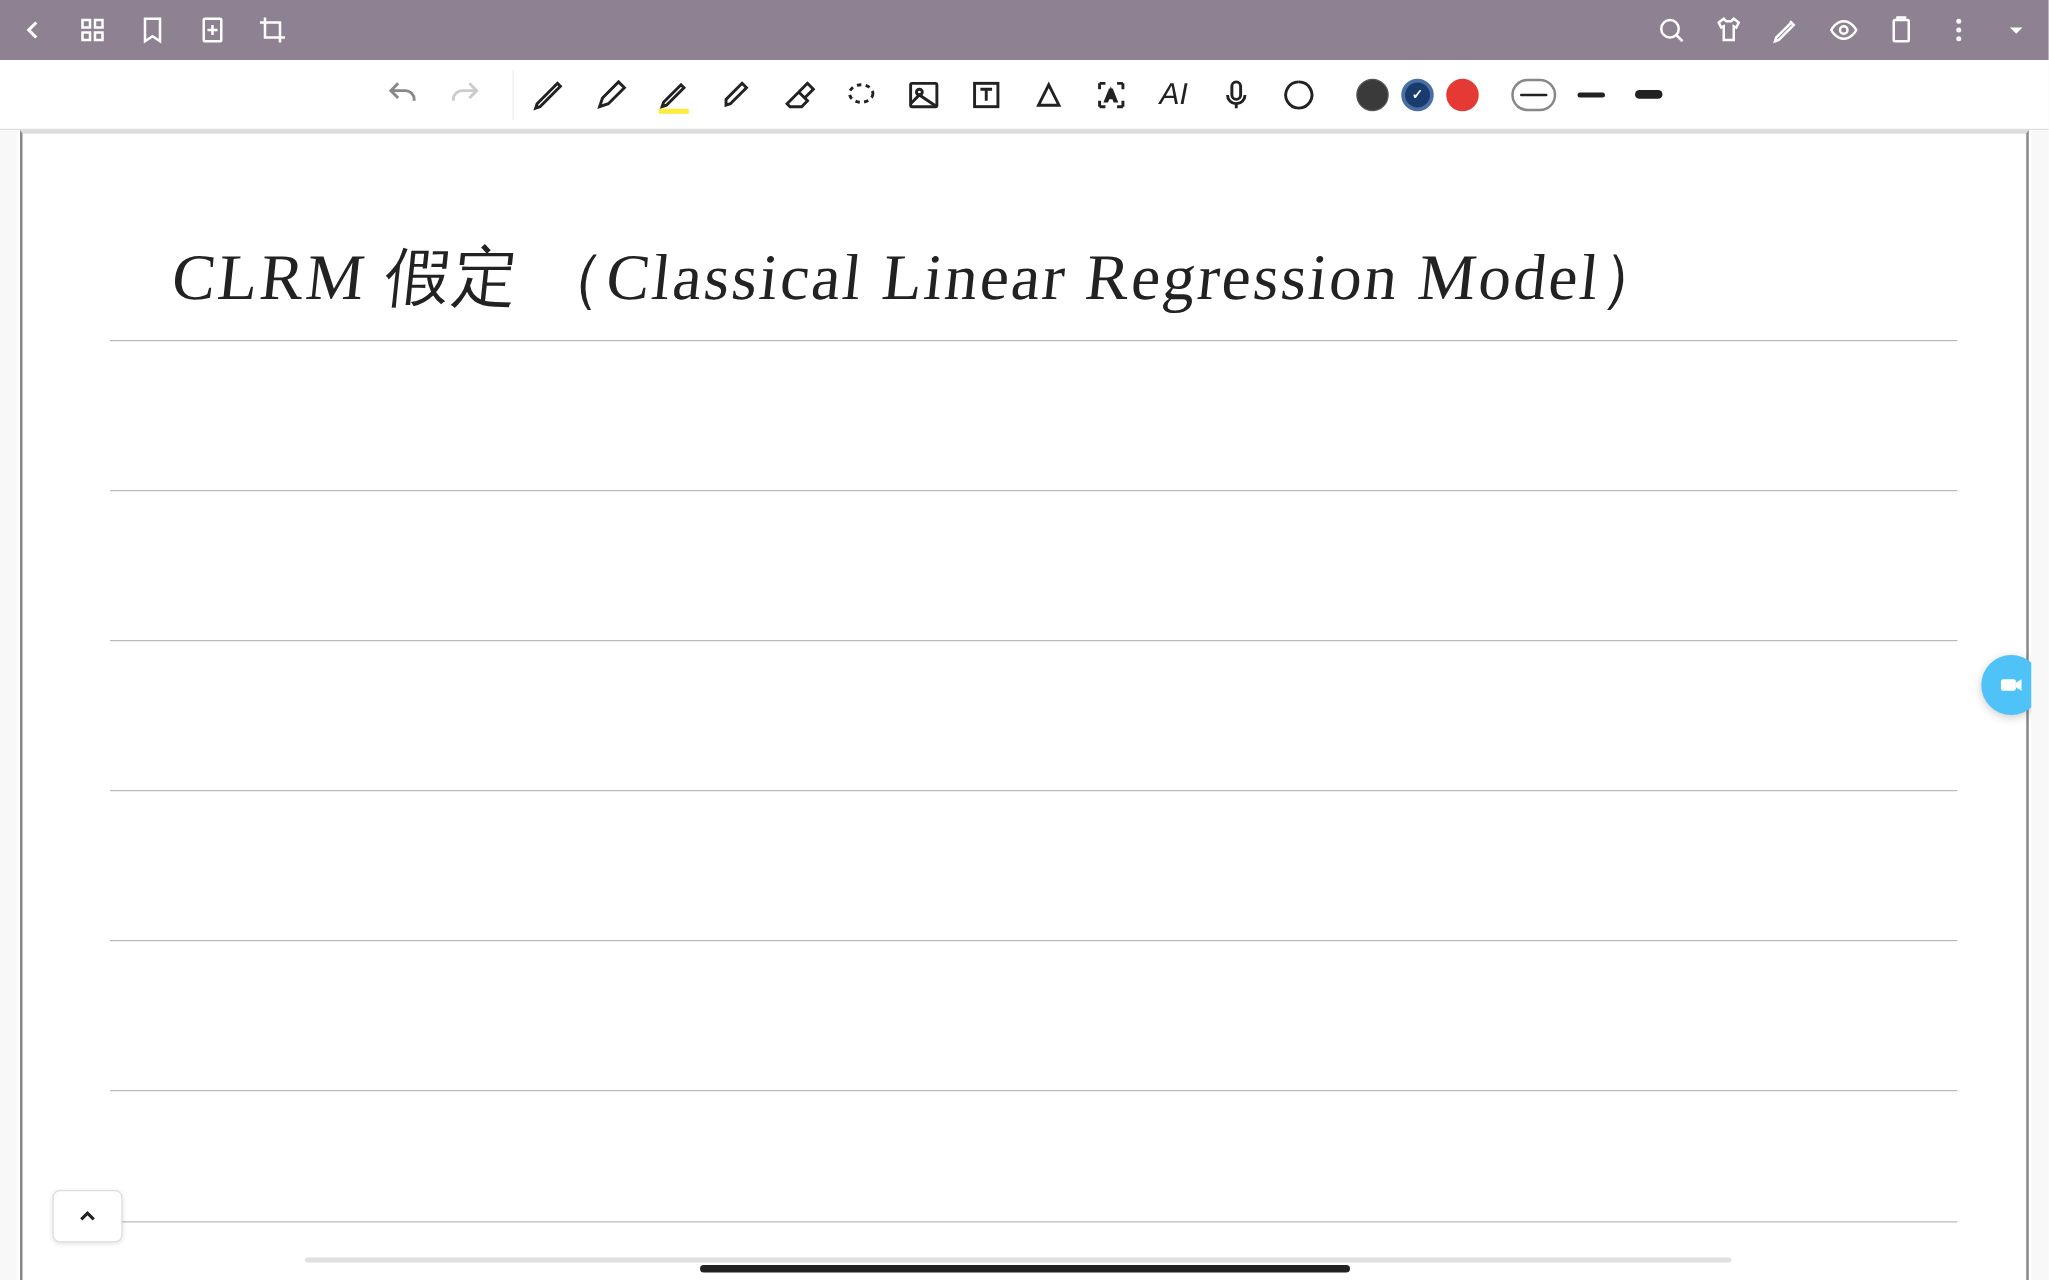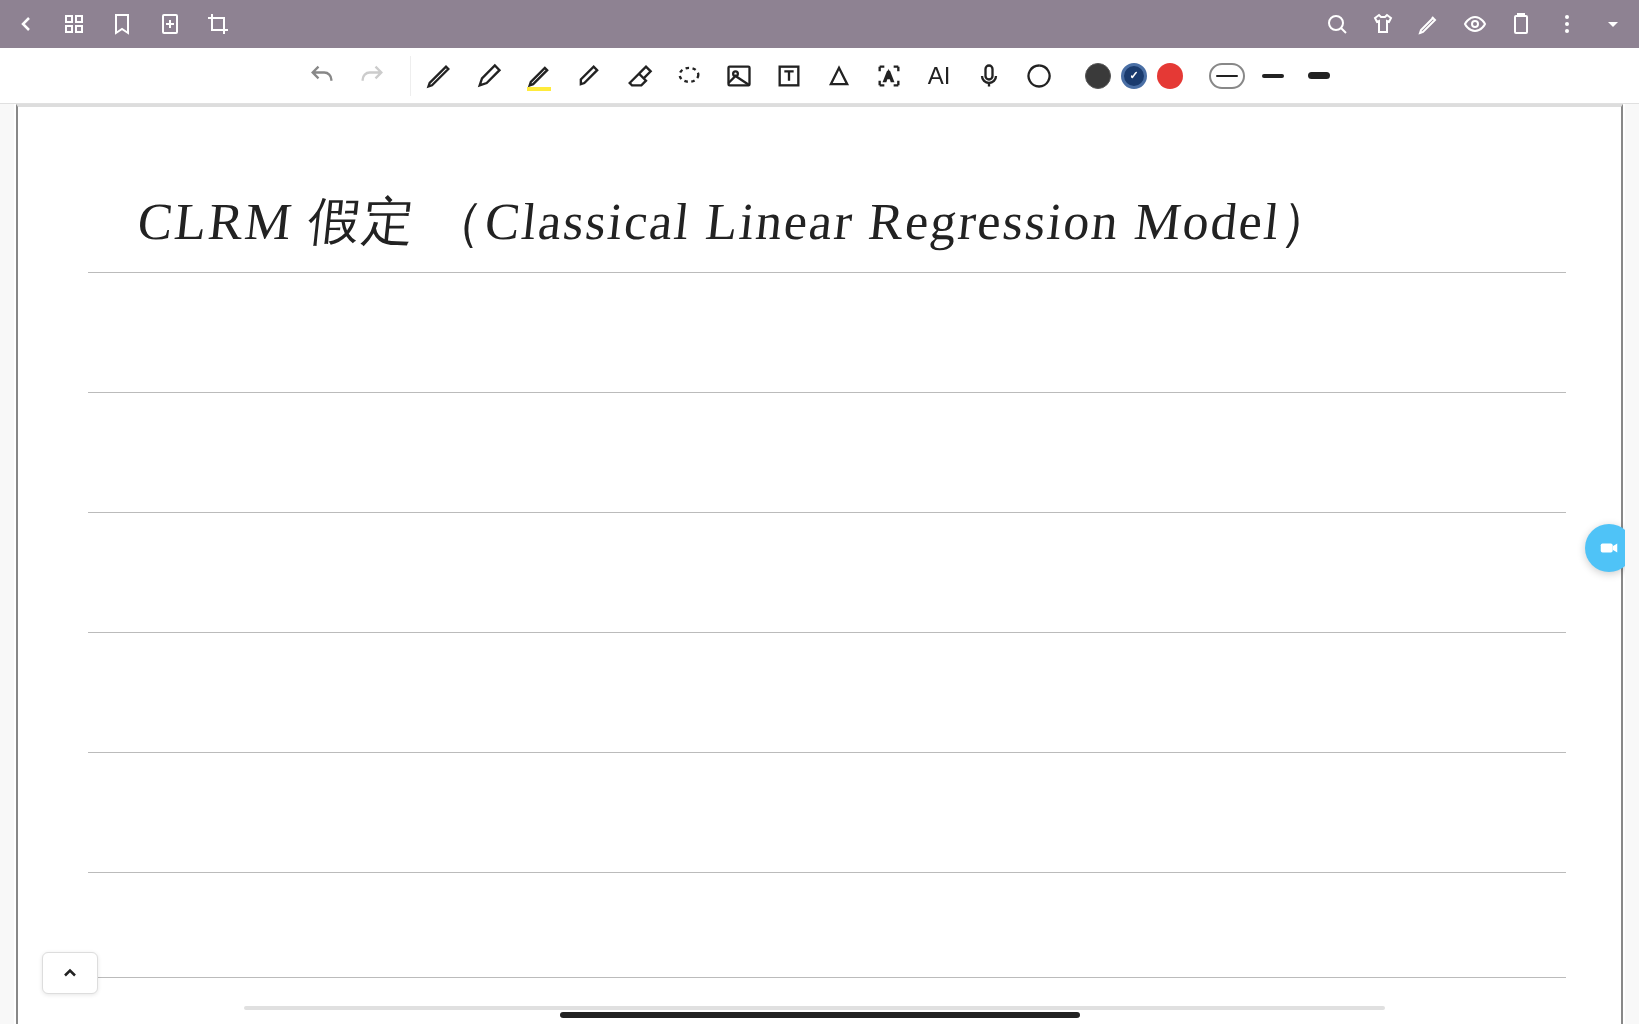--- a/index.html
+++ b/index.html
@@ -46,21 +46,21 @@
       height: 40px;
       border-radius: 6px;
       display: flex;
       align-items: center;
       justify-content: center;
       cursor: pointer;
       color: #222;
       position: relative;
     }
     .tool-btn svg { width: 28px; height: 28px; }
-    .tool-btn.ai-text { font-size: 24px; font-weight: 500; }
+    .tool-btn.ai-text { font-size: 24px; font-weight: 500; font-style: italic; }
     .highlighter-yellow::after {
       content: '';
       position: absolute;
       bottom: 5px;
       width: 24px;
       height: 4px;
       background: #ffeb3b;
     }
     .color-swatch {
       width: 26px;

